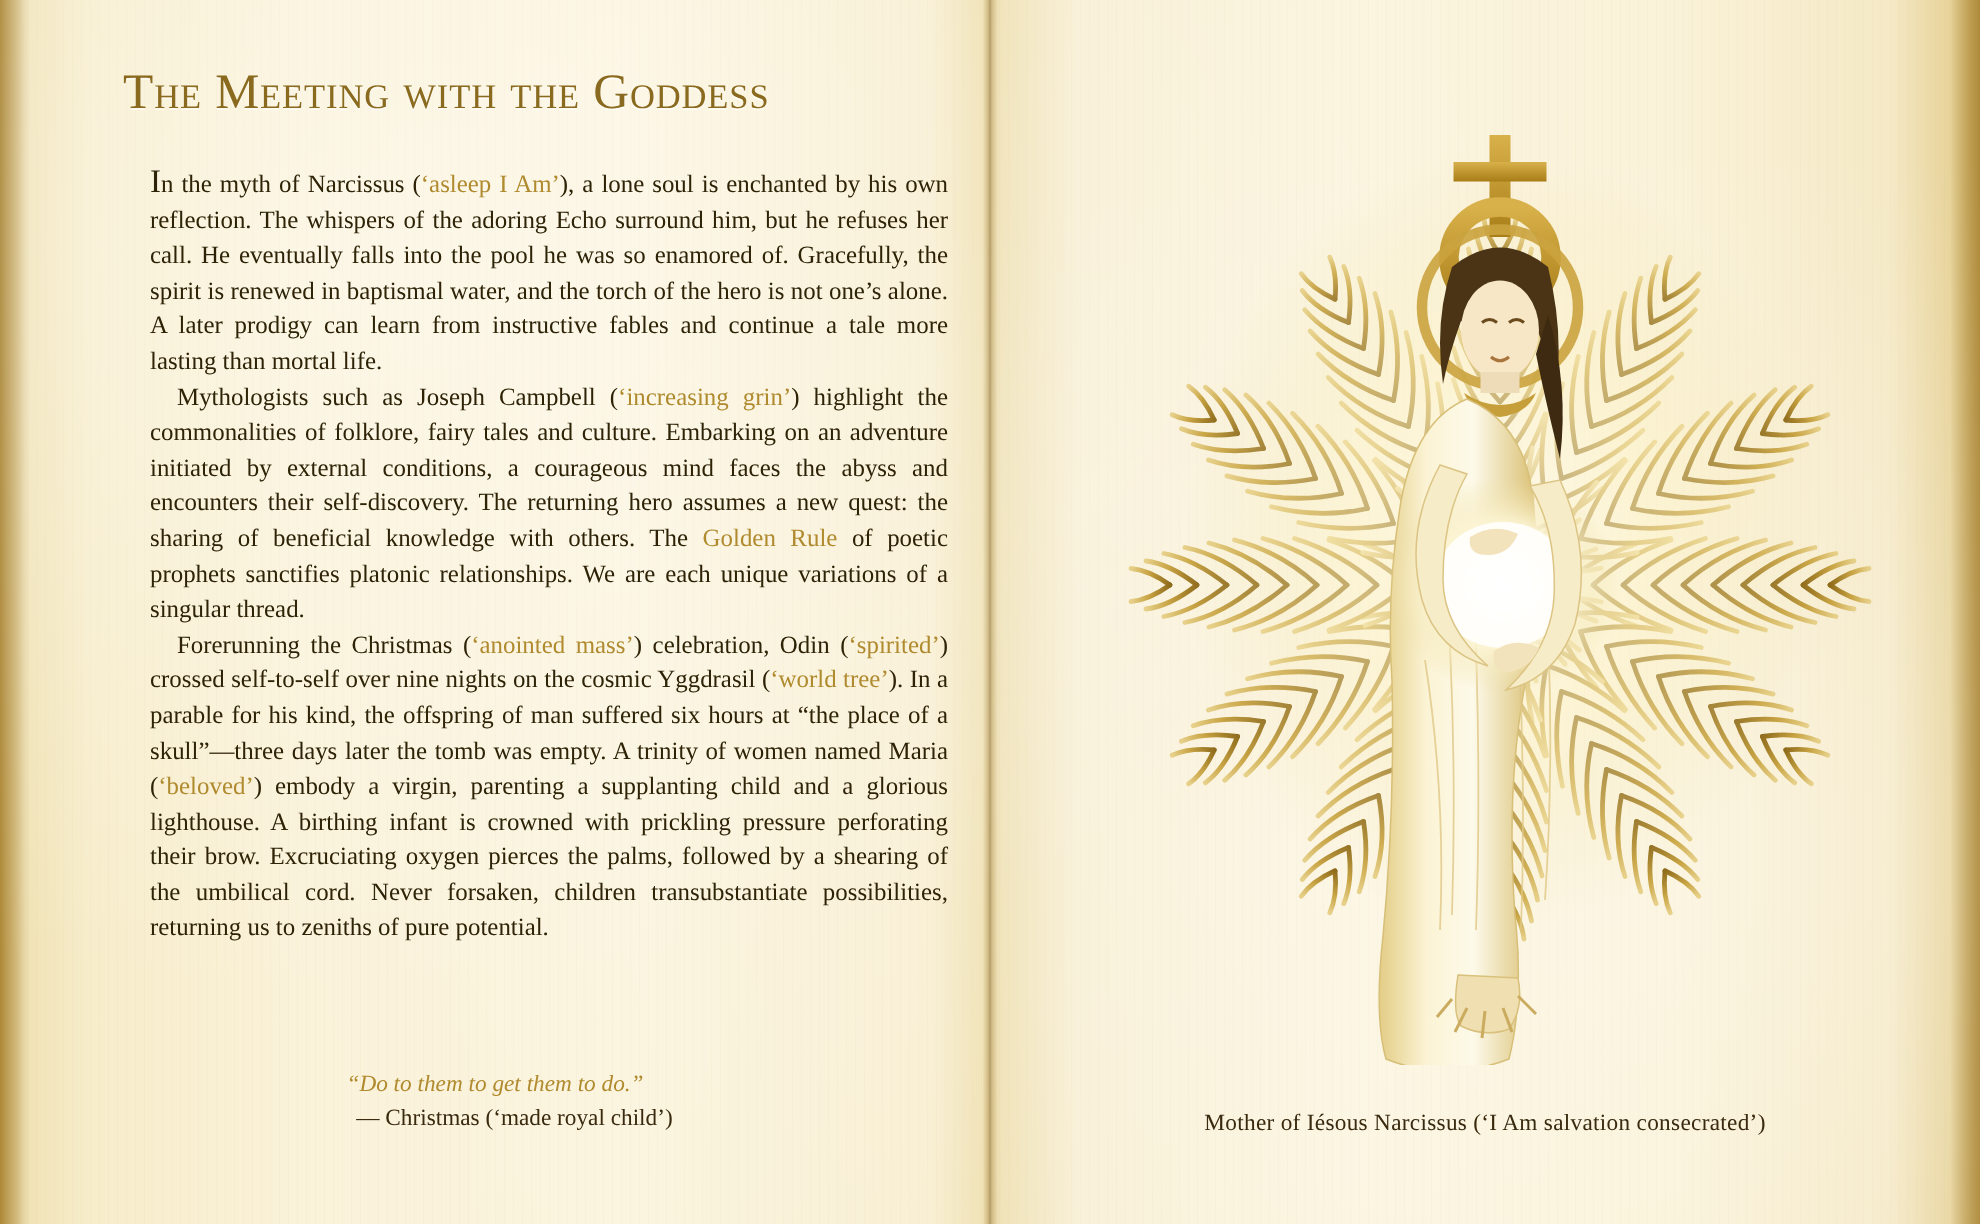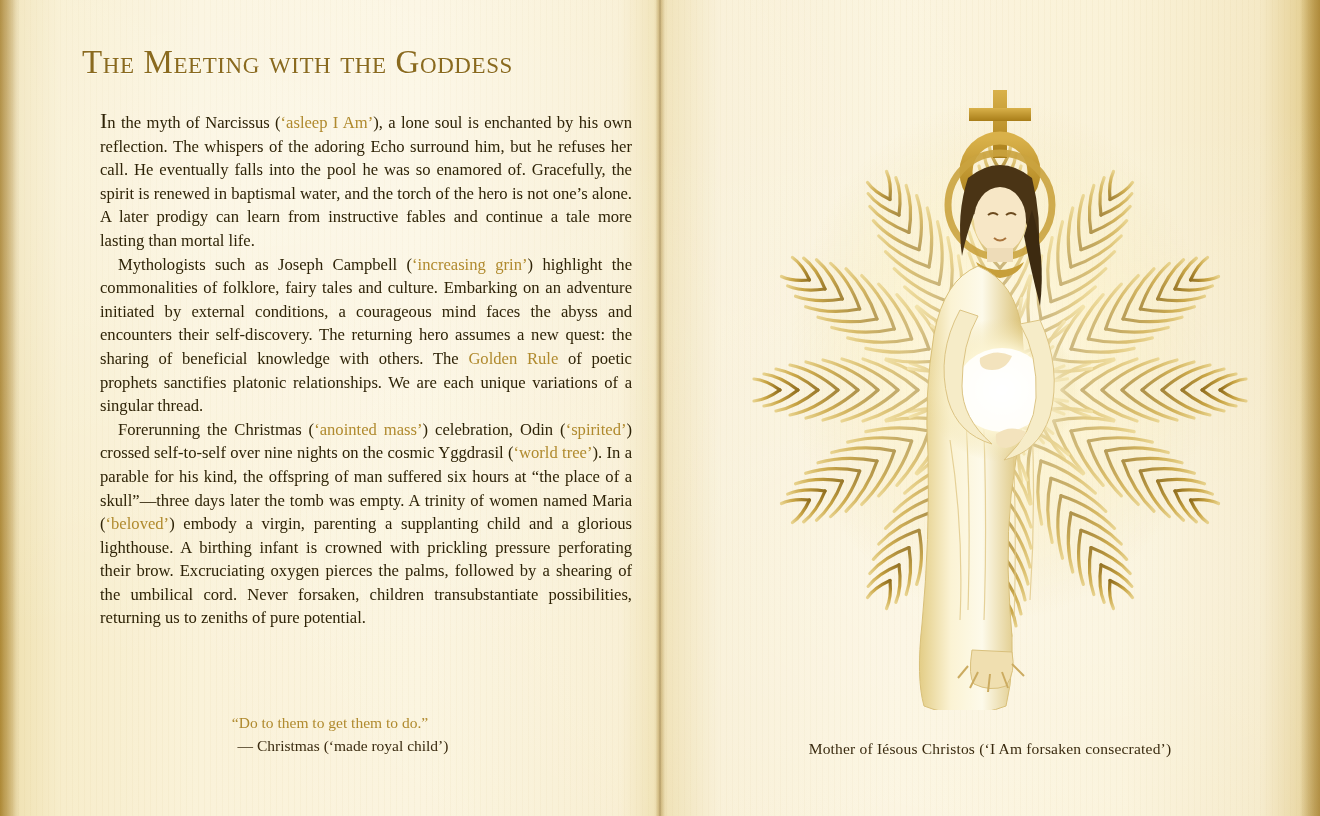--- a/index.html
+++ b/index.html
@@ -123,20 +123,21 @@
     position: absolute;
     left: 64px;
     top: 712px;
     width: 532px;
     text-align: center;
     font-size: 15.5px;
     line-height: 22px;
   }
   .quote-line {
     color: #b08a2e;
+    font-style: italic;
   }
   .quote-attrib {
     color: #3a2b10;
     margin-top: 1px;
     padding-left: 26px;
   }
 
   .caption {
     position: absolute;
     left: 0;
@@ -334,15 +335,15 @@
         <g stroke="#cbab60" stroke-width="2" fill="none">
           <path d="M258 606 l-10 12"></path>
             <path d="M268 612 l-8 16"></path>
           <path d="M280 614 l-2 18"></path>
             <path d="M292 612 l6 16"></path>
           <path d="M302 604 l12 12"></path>
         </g>
       </svg>
     </div>
 
-    <div class="caption">Mother of Iésous Christos (‘I Am forsaken consecrated’)</div>
+    <div class="caption">Mother of Iésous Narcissus (‘I Am salvation consecrated’)</div>
   </div>
 </div>
 
 </body></html>

